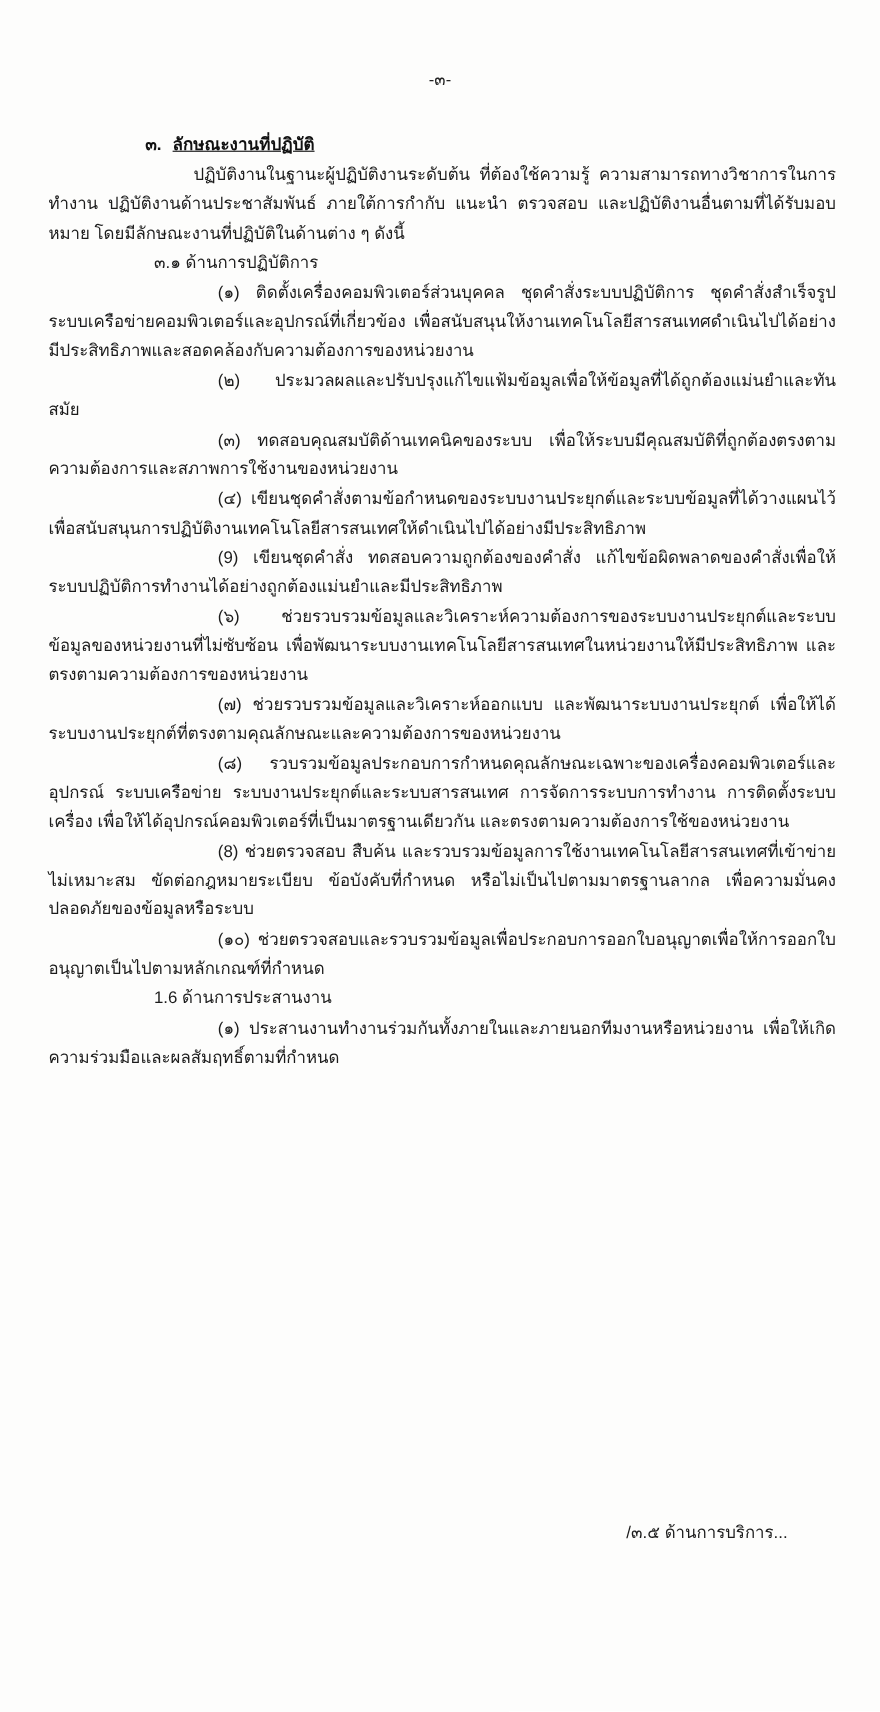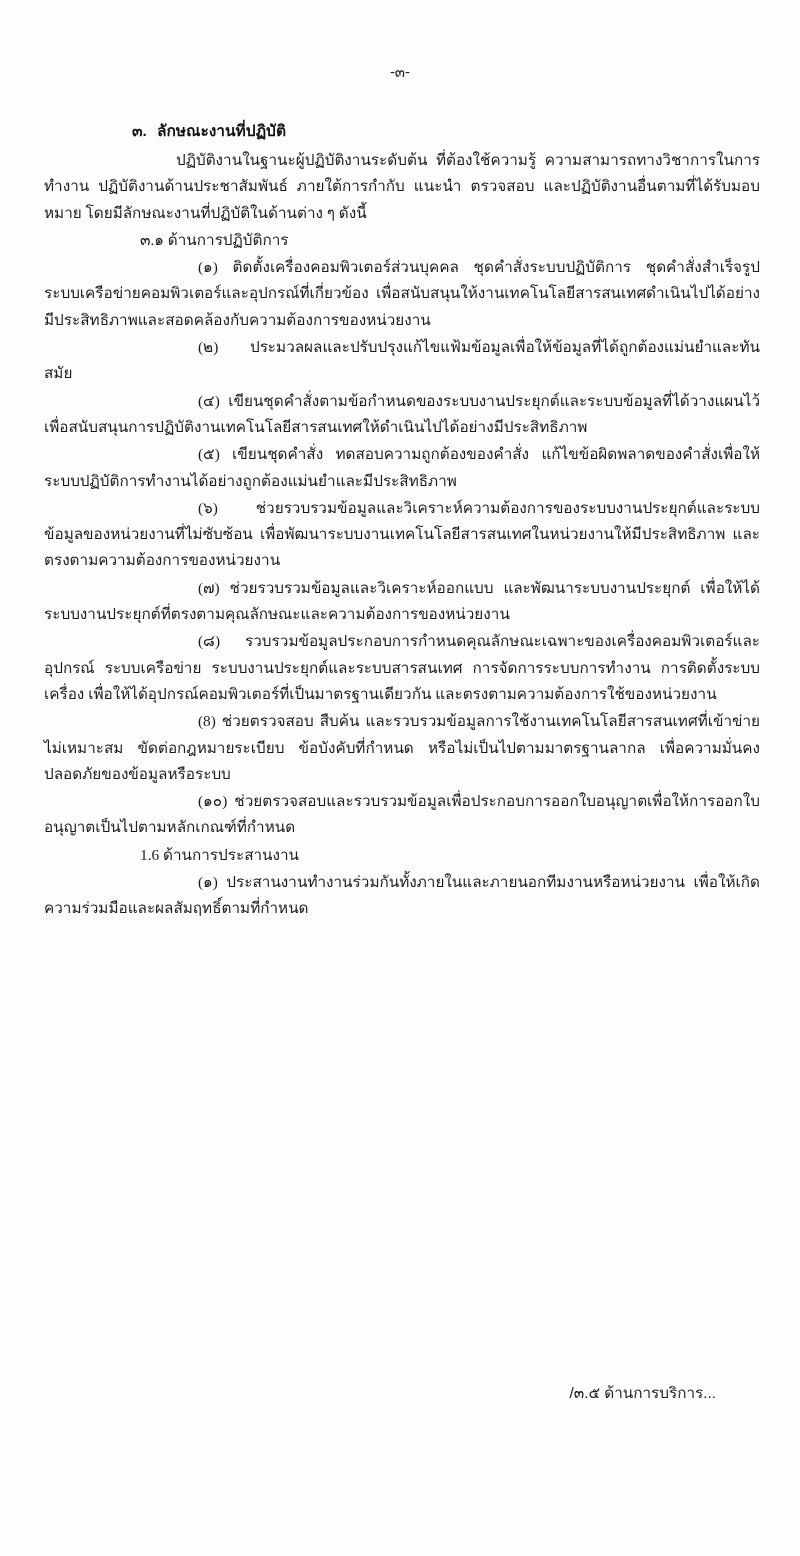--- a/index.html
+++ b/index.html
@@ -38,30 +38,30 @@
     margin: 0 0 4px 0;
     padding-left: 88px;
   }
   .heading .num {
     display: inline-block;
     margin-right: 10px;
     font-weight: bold;
     text-decoration: none;
   }
   .heading .ttl {
+    text-decoration: underline;
     margin-top: 48px;
   }
   p {
     margin: 0;
     font-size: 15.3px;
     line-height: 1.72;
     text-align: justify;
     text-justify: inter-word;
     color: #1b1b1b;
-    font-family: Liberation Serif, serif;
   }
   .ind-1 { text-indent: 132px; }
   .ind-3 { text-indent: 154px; }
   .sub-head {
     padding-left: 96px;
     text-indent: 0;
   }
   .tail {
     position: absolute;
     top: 1380px;
@@ -86,22 +86,23 @@
 
     <div class="heading">
       <span class="num">๓.</span><span class="ttl">ลักษณะงานที่ปฏิบัติ</span>
     </div>
 
     <p class="ind-1 blk">ปฏิบัติงานในฐานะผู้ปฏิบัติงานระดับต้น ที่ต้องใช้ความรู้ ความสามารถทางวิชาการในการทำงาน ปฏิบัติงานด้านประชาสัมพันธ์ ภายใต้การกำกับ แนะนำ ตรวจสอบ และปฏิบัติงานอื่นตามที่ได้รับมอบหมาย โดยมีลักษณะงานที่ปฏิบัติในด้านต่าง ๆ ดังนี้</p>
 
     <p class="sub-head blk">๓.๑ ด้านการปฏิบัติการ</p>
     <p class="ind-3 blk">(๑) ติดตั้งเครื่องคอมพิวเตอร์ส่วนบุคคล ชุดคำสั่งระบบปฏิบัติการ ชุดคำสั่งสำเร็จรูป ระบบเครือข่ายคอมพิวเตอร์และอุปกรณ์ที่เกี่ยวข้อง เพื่อสนับสนุนให้งานเทคโนโลยีสารสนเทศดำเนินไปได้อย่างมีประสิทธิภาพและสอดคล้องกับความต้องการของหน่วยงาน</p>
     <p class="ind-3 blk">(๒) ประมวลผลและปรับปรุงแก้ไขแฟ้มข้อมูลเพื่อให้ข้อมูลที่ได้ถูกต้องแม่นยำและทันสมัย</p>
+    <p class="ind-3 blk">(๓) ทดสอบคุณสมบัติด้านเทคนิคของระบบ เพื่อให้ระบบมีคุณสมบัติที่ถูกต้องตรงตามความต้องการและสภาพการใช้งานของหน่วยงาน</p>
     <p class="ind-3 blk">(๔) เขียนชุดคำสั่งตามข้อกำหนดของระบบงานประยุกต์และระบบข้อมูลที่ได้วางแผนไว้เพื่อสนับสนุนการปฏิบัติงานเทคโนโลยีสารสนเทศให้ดำเนินไปได้อย่างมีประสิทธิภาพ</p>
-    <p class="ind-3 blk">(๕) เขียนชุดคำสั่ง ทดสอบความถูกต้องของคำสั่ง แก้ไขข้อผิดพลาดของคำสั่งเพื่อให้ระบบปฏิบัติการทำงานได้อย่างถูกต้องแม่นยำและมีประสิทธิภาพ</p>
+    <p class="ind-3 blk">(9) เขียนชุดคำสั่ง ทดสอบความถูกต้องของคำสั่ง แก้ไขข้อผิดพลาดของคำสั่งเพื่อให้ระบบปฏิบัติการทำงานได้อย่างถูกต้องแม่นยำและมีประสิทธิภาพ</p>
     <p class="ind-3 blk">(๖) ช่วยรวบรวมข้อมูลและวิเคราะห์ความต้องการของระบบงานประยุกต์และระบบข้อมูลของหน่วยงานที่ไม่ซับซ้อน เพื่อพัฒนาระบบงานเทคโนโลยีสารสนเทศในหน่วยงานให้มีประสิทธิภาพ และตรงตามความต้องการของหน่วยงาน</p>
     <p class="ind-3 blk">(๗) ช่วยรวบรวมข้อมูลและวิเคราะห์ออกแบบ และพัฒนาระบบงานประยุกต์ เพื่อให้ได้ระบบงานประยุกต์ที่ตรงตามคุณลักษณะและความต้องการของหน่วยงาน</p>
     <p class="ind-3 blk">(๘) รวบรวมข้อมูลประกอบการกำหนดคุณลักษณะเฉพาะของเครื่องคอมพิวเตอร์และอุปกรณ์ ระบบเครือข่าย ระบบงานประยุกต์และระบบสารสนเทศ การจัดการระบบการทำงาน การติดตั้งระบบเครื่อง เพื่อให้ได้อุปกรณ์คอมพิวเตอร์ที่เป็นมาตรฐานเดียวกัน และตรงตามความต้องการใช้ของหน่วยงาน</p>
     <p class="ind-3 blk">(8) ช่วยตรวจสอบ สืบค้น และรวบรวมข้อมูลการใช้งานเทคโนโลยีสารสนเทศที่เข้าข่ายไม่เหมาะสม ขัดต่อกฎหมายระเบียบ ข้อบังคับที่กำหนด หรือไม่เป็นไปตามมาตรฐานลากล เพื่อความมั่นคงปลอดภัยของข้อมูลหรือระบบ</p>
     <p class="ind-3 blk">(๑๐) ช่วยตรวจสอบและรวบรวมข้อมูลเพื่อประกอบการออกใบอนุญาตเพื่อให้การออกใบอนุญาตเป็นไปตามหลักเกณฑ์ที่กำหนด</p>
 
 
     <p class="sub-head blk">1.6 ด้านการประสานงาน</p>
     <p class="ind-3 blk">(๑) ประสานงานทำงานร่วมกันทั้งภายในและภายนอกทีมงานหรือหน่วยงาน เพื่อให้เกิดความร่วมมือและผลสัมฤทธิ์ตามที่กำหนด</p>
 

